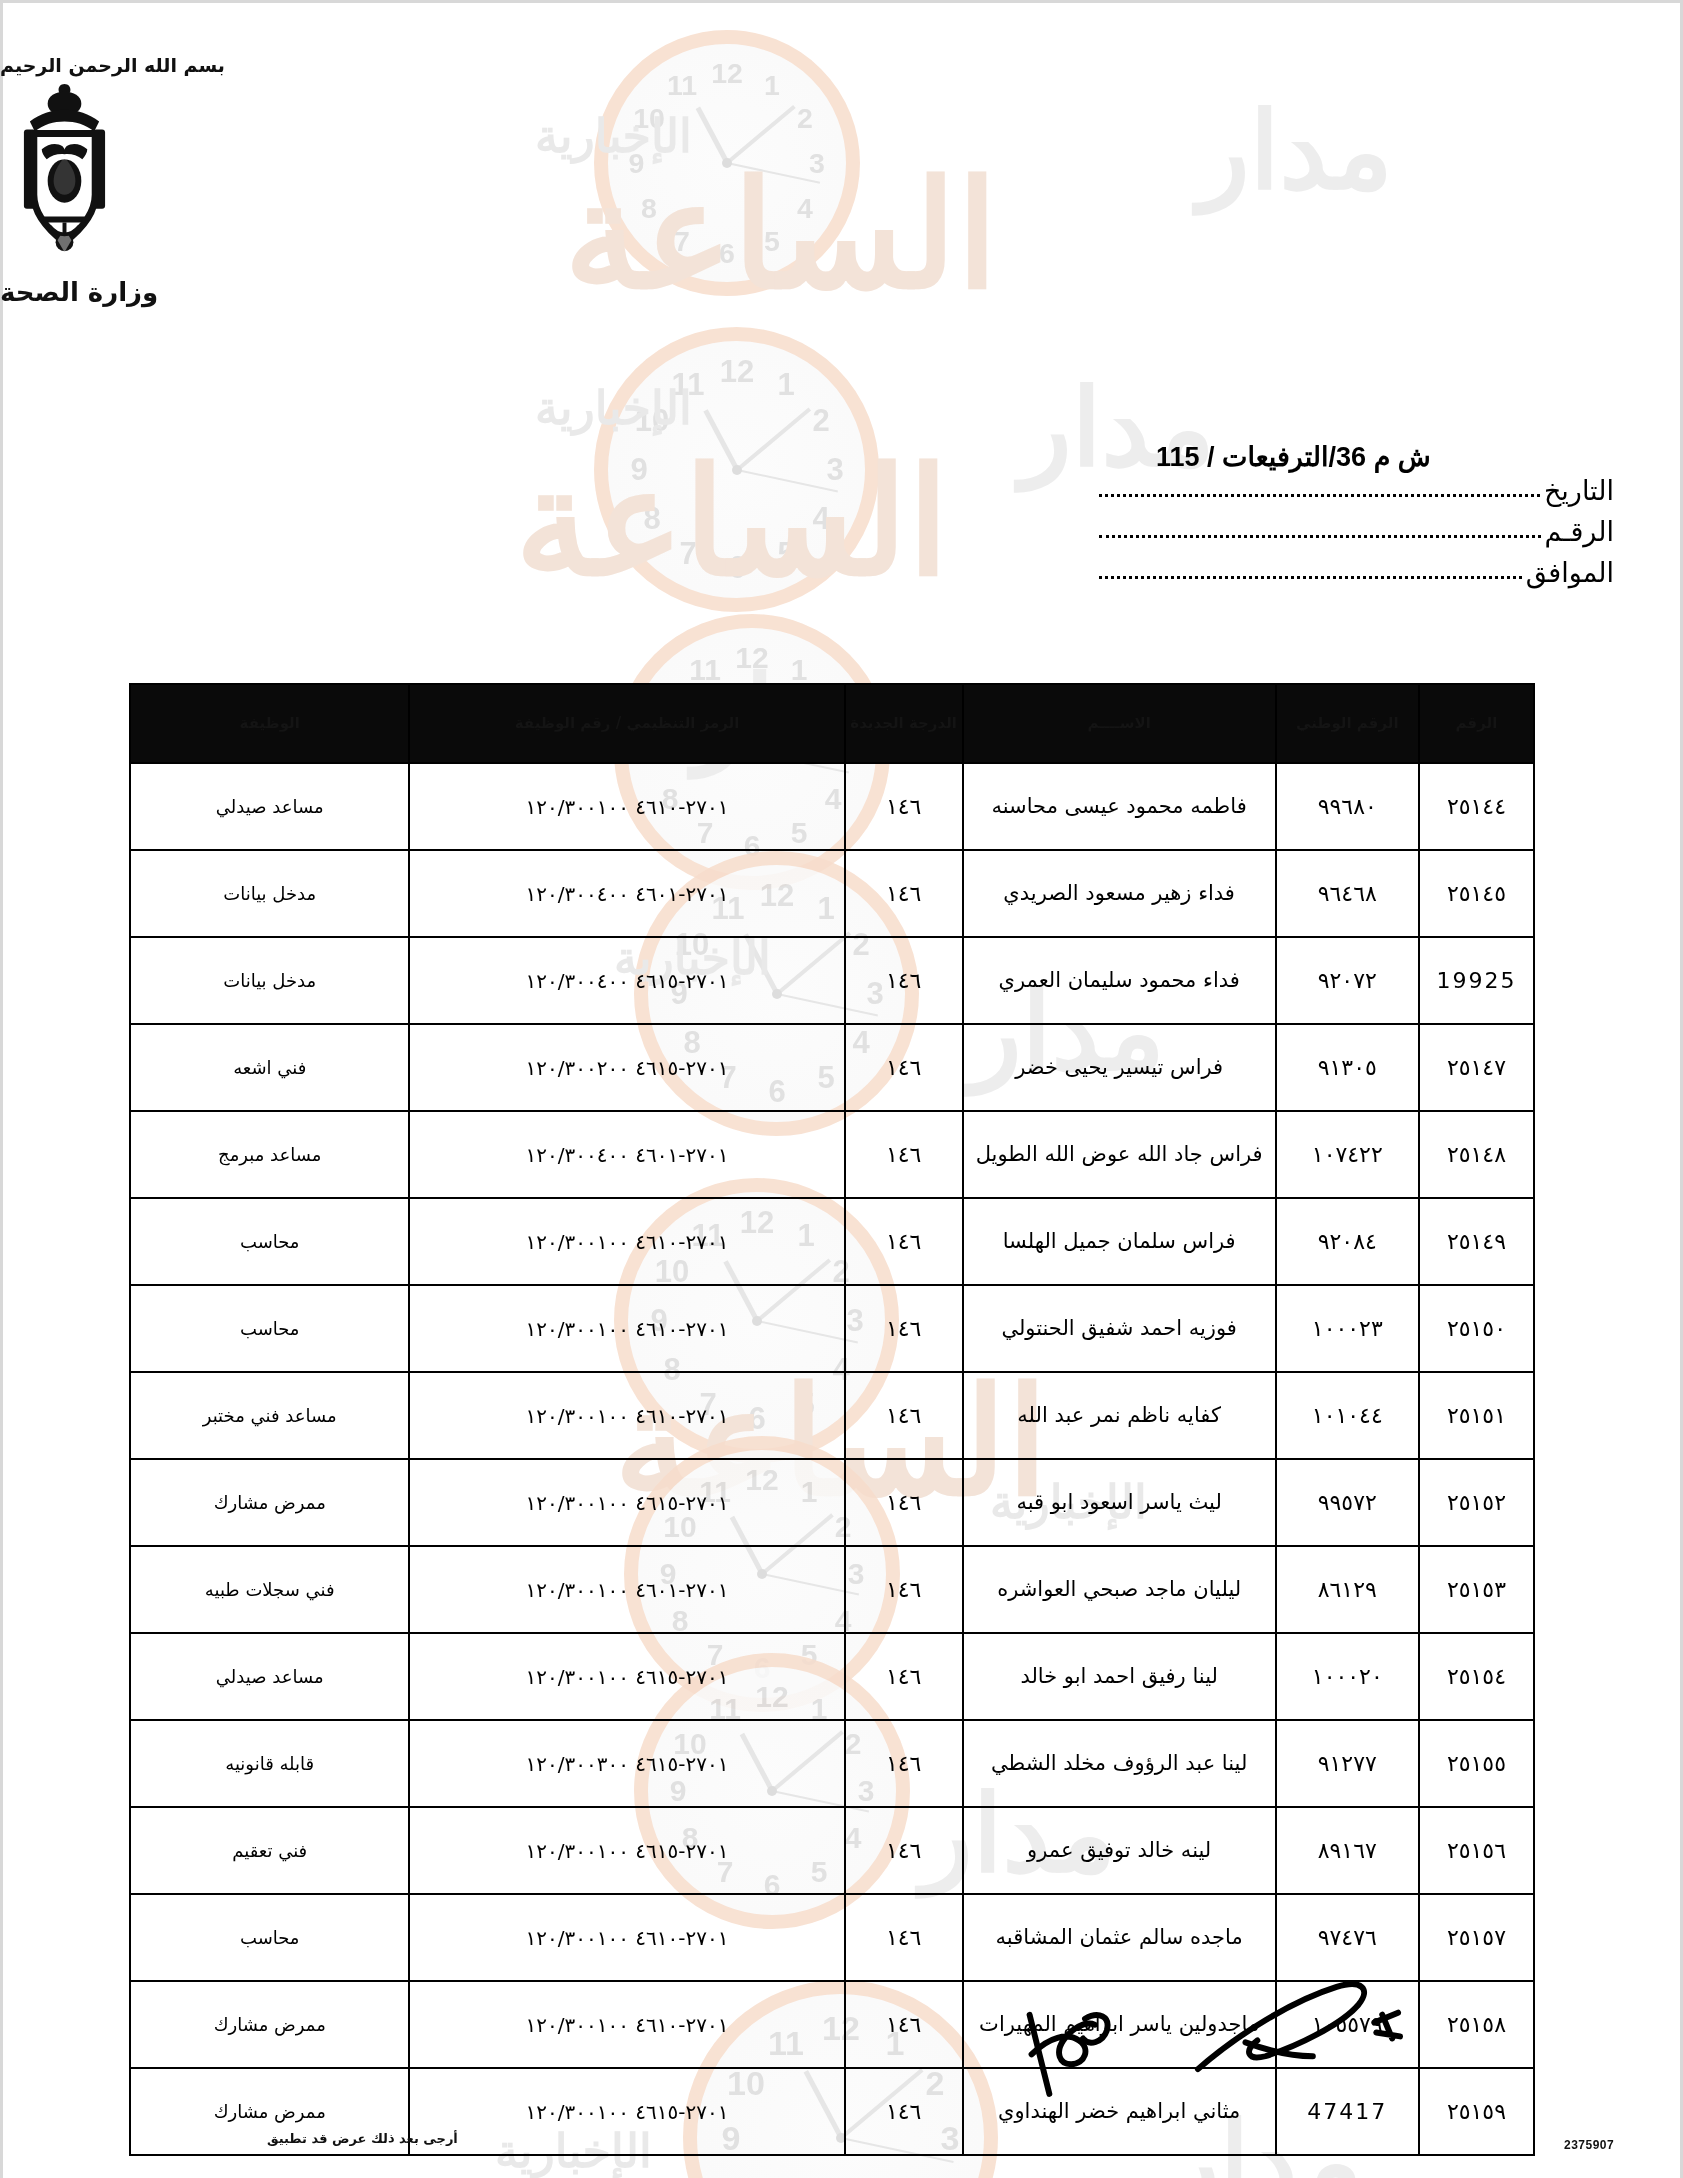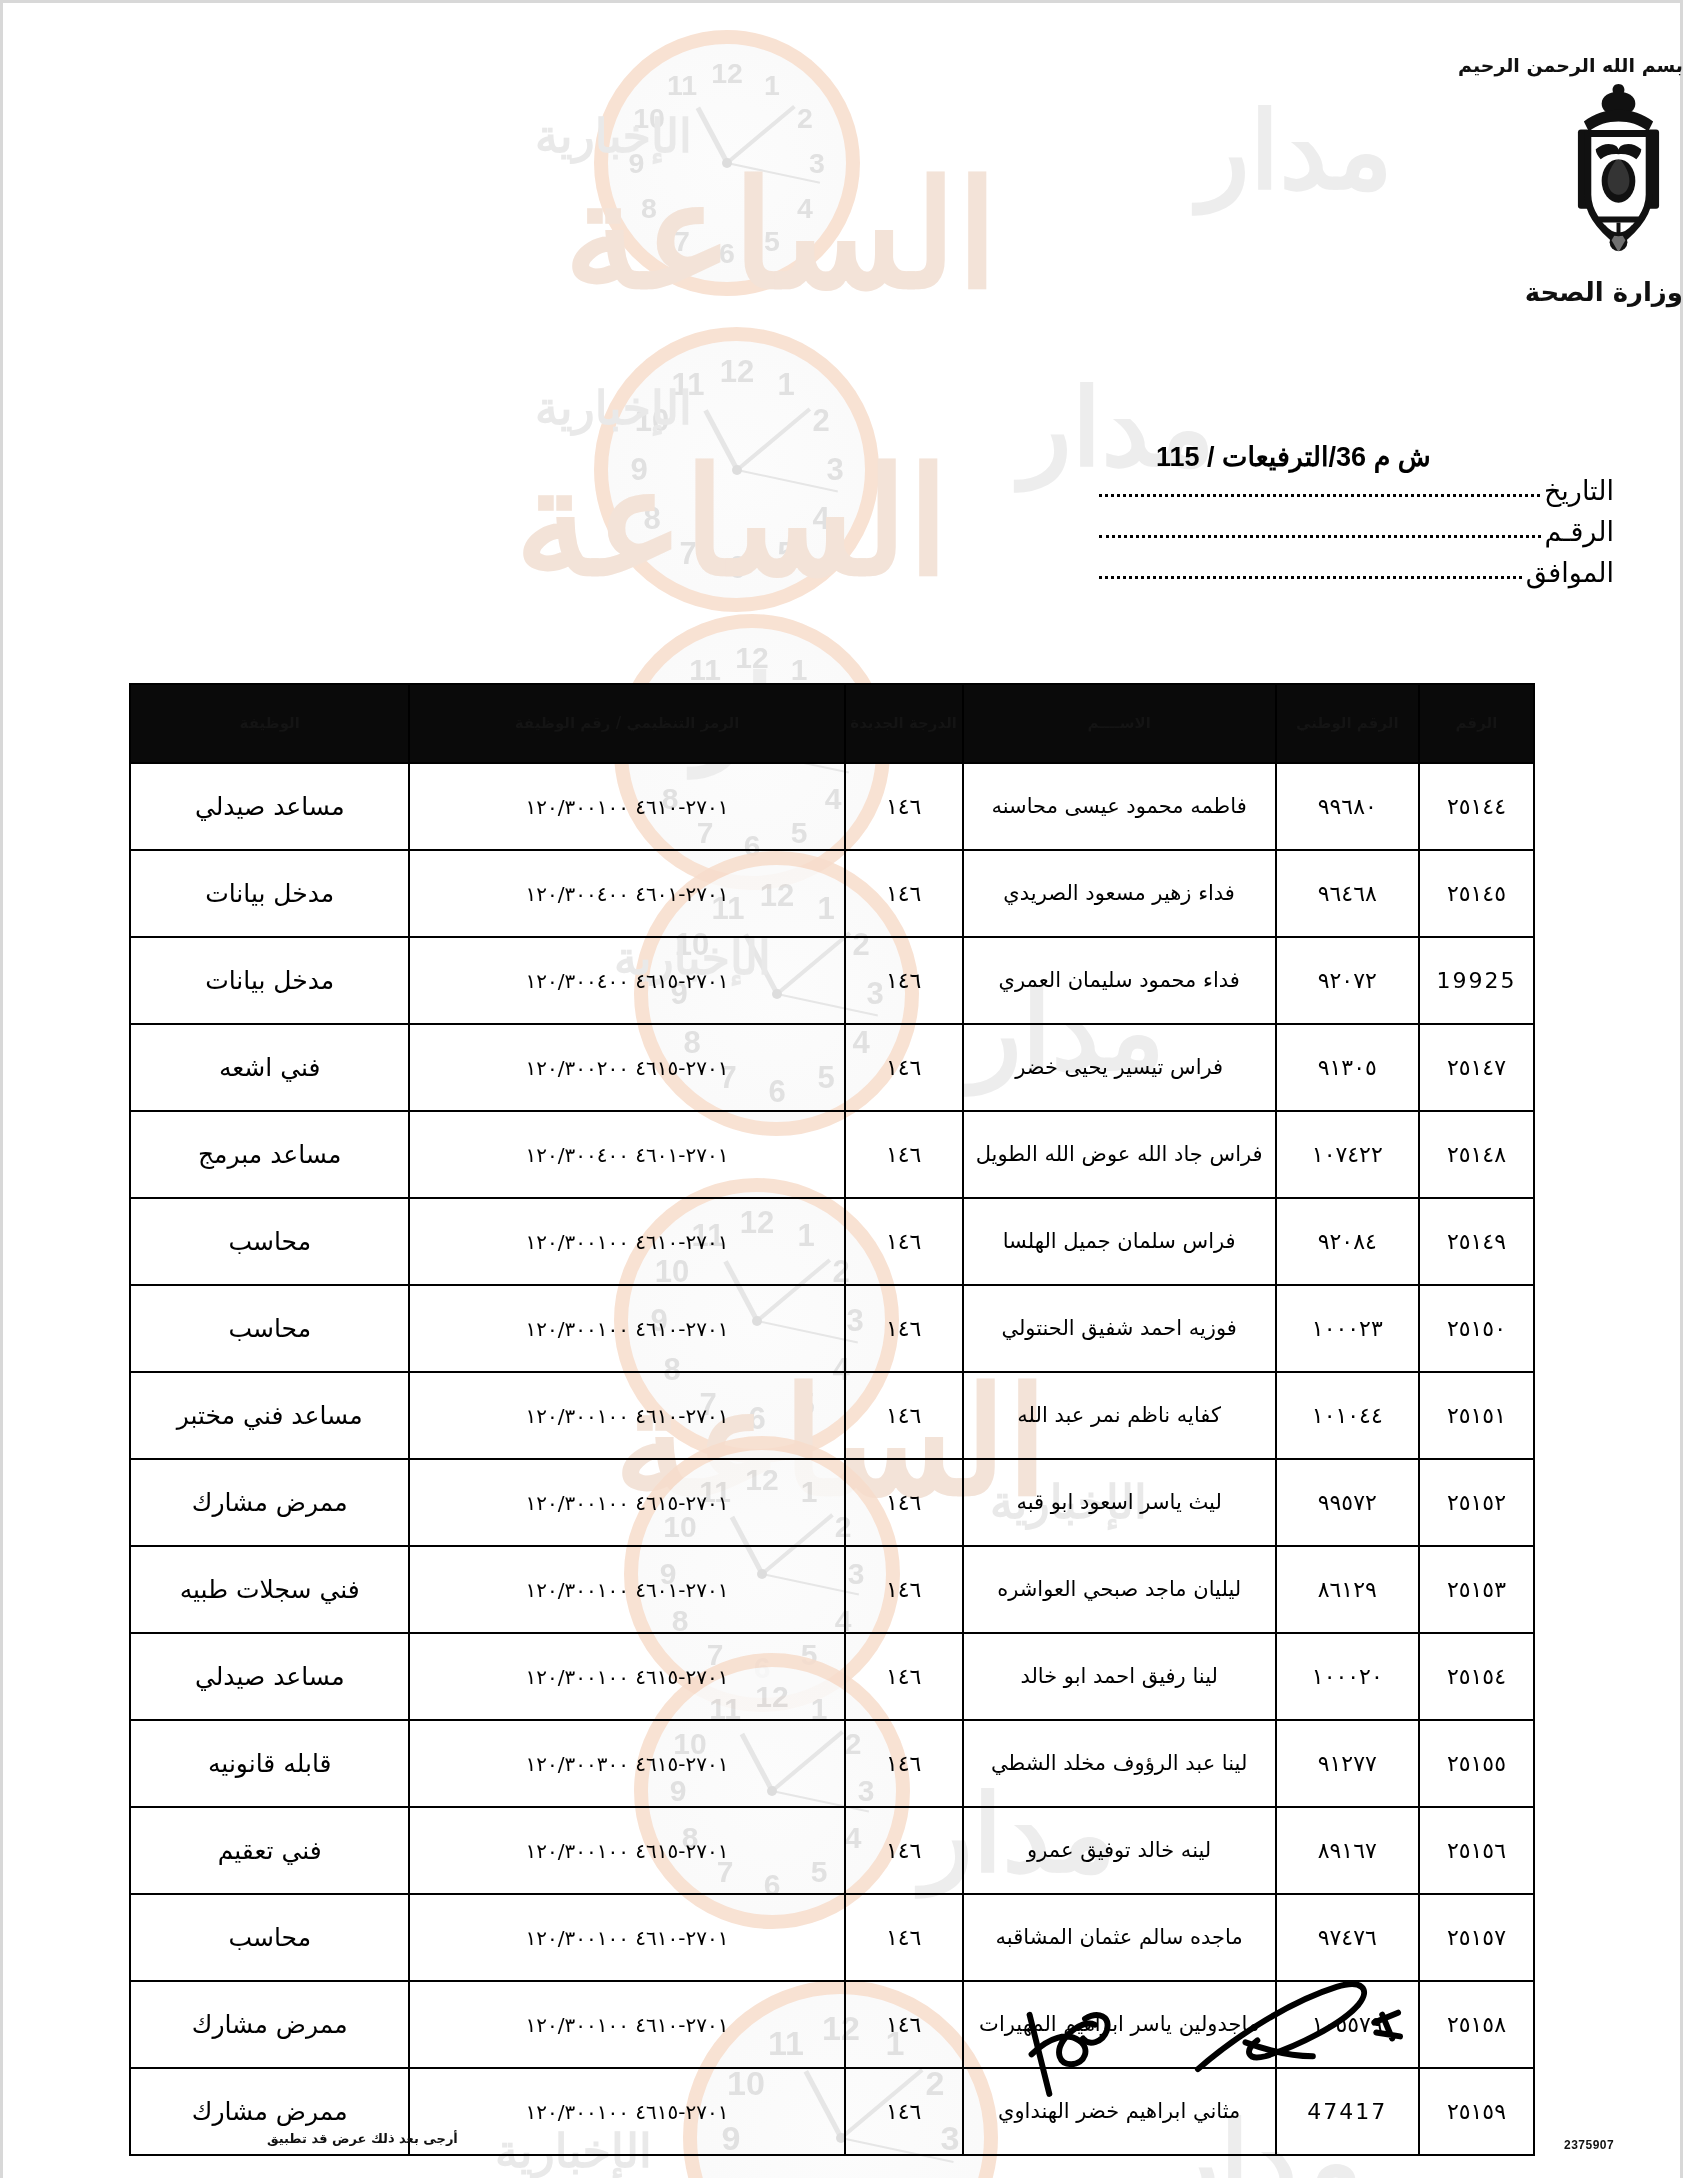--- a/index.html
+++ b/index.html
@@ -32,21 +32,21 @@
     font-family:"Liberation Sans", sans-serif;
     white-space:nowrap; letter-spacing:1px;
   }
   .wm-madar{font-size:107px;}
   .wm-saa{font-size:149px; color:#f3e3d8;}
   .wm-akhbar{font-size:46px; color:#e9e9e9;}
 
   
   .emblem-wrap{
     position:absolute; left:0; right:0; top:54px;
-    display:flex; flex-direction:column; align-items:flex-start; z-index:3;
+    display:flex; flex-direction:column; align-items:flex-end; z-index:3;
   }
   .basmala{
     font-size:19px; color:#111; font-weight:700; letter-spacing:1px;
     font-family:"DejaVu Sans", sans-serif; margin-bottom:2px;
   }
   .emblem{width:129px;height:193px;display:block;}
   .ministry{
     font-size:26px;color:#111;font-weight:700;margin-top:6px;
     font-family:"DejaVu Sans", sans-serif;
   }
@@ -88,21 +88,21 @@
   }
   thead th{
     background:#0a0a0a; color:#141414; height:65px;
     font-size:15px; font-weight:700; line-height:1.25;
     border-color:#000;
   }
   tbody td{ font-size:21px; color:#000; height:73px; letter-spacing:1px;}
   td.num{font-size:22px; letter-spacing:2px;}
   td.name{font-size:21px; line-height:1.5; letter-spacing:0;}
   td.code{font-size:20px; letter-spacing:0; direction:ltr;}
-  td.job{font-size:25px; letter-spacing:1px;}
+  td.job{font-size:18px; letter-spacing:1px;}
 
   col.c-no{width:8.2%;}
   col.c-nat{width:10.2%;}
   col.c-name{width:22.3%;}
   col.c-grade{width:8.4%;}
   col.c-org{width:31.0%;}
   col.c-job{width:19.9%;}
 
   
   .sig-area{position:absolute; top:1965px; left:0; right:0; height:149px; z-index:4;}

